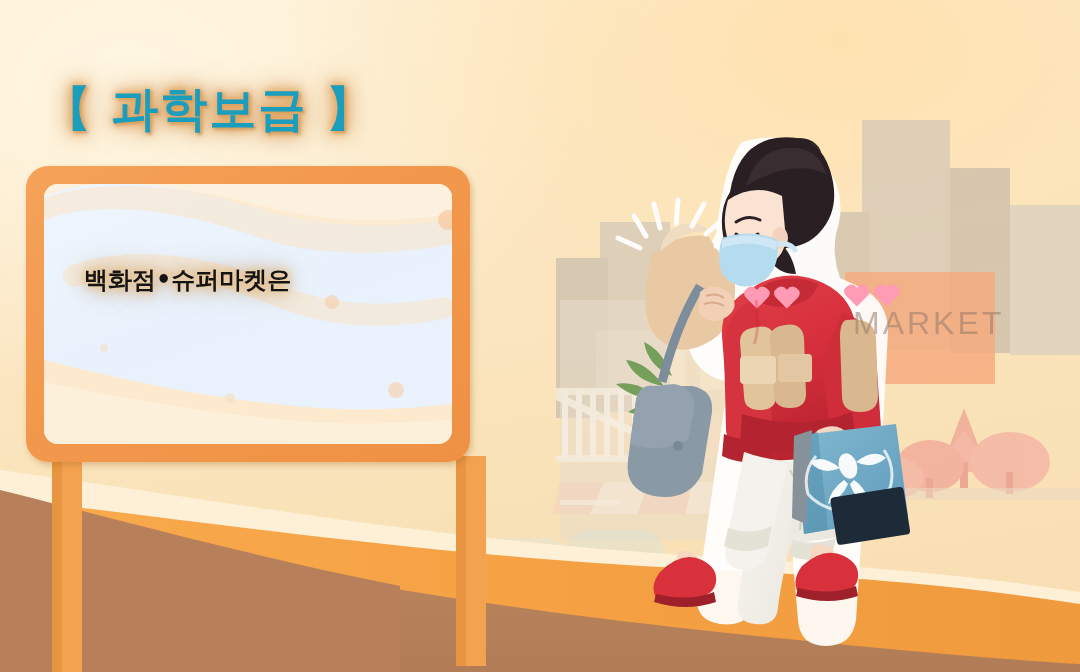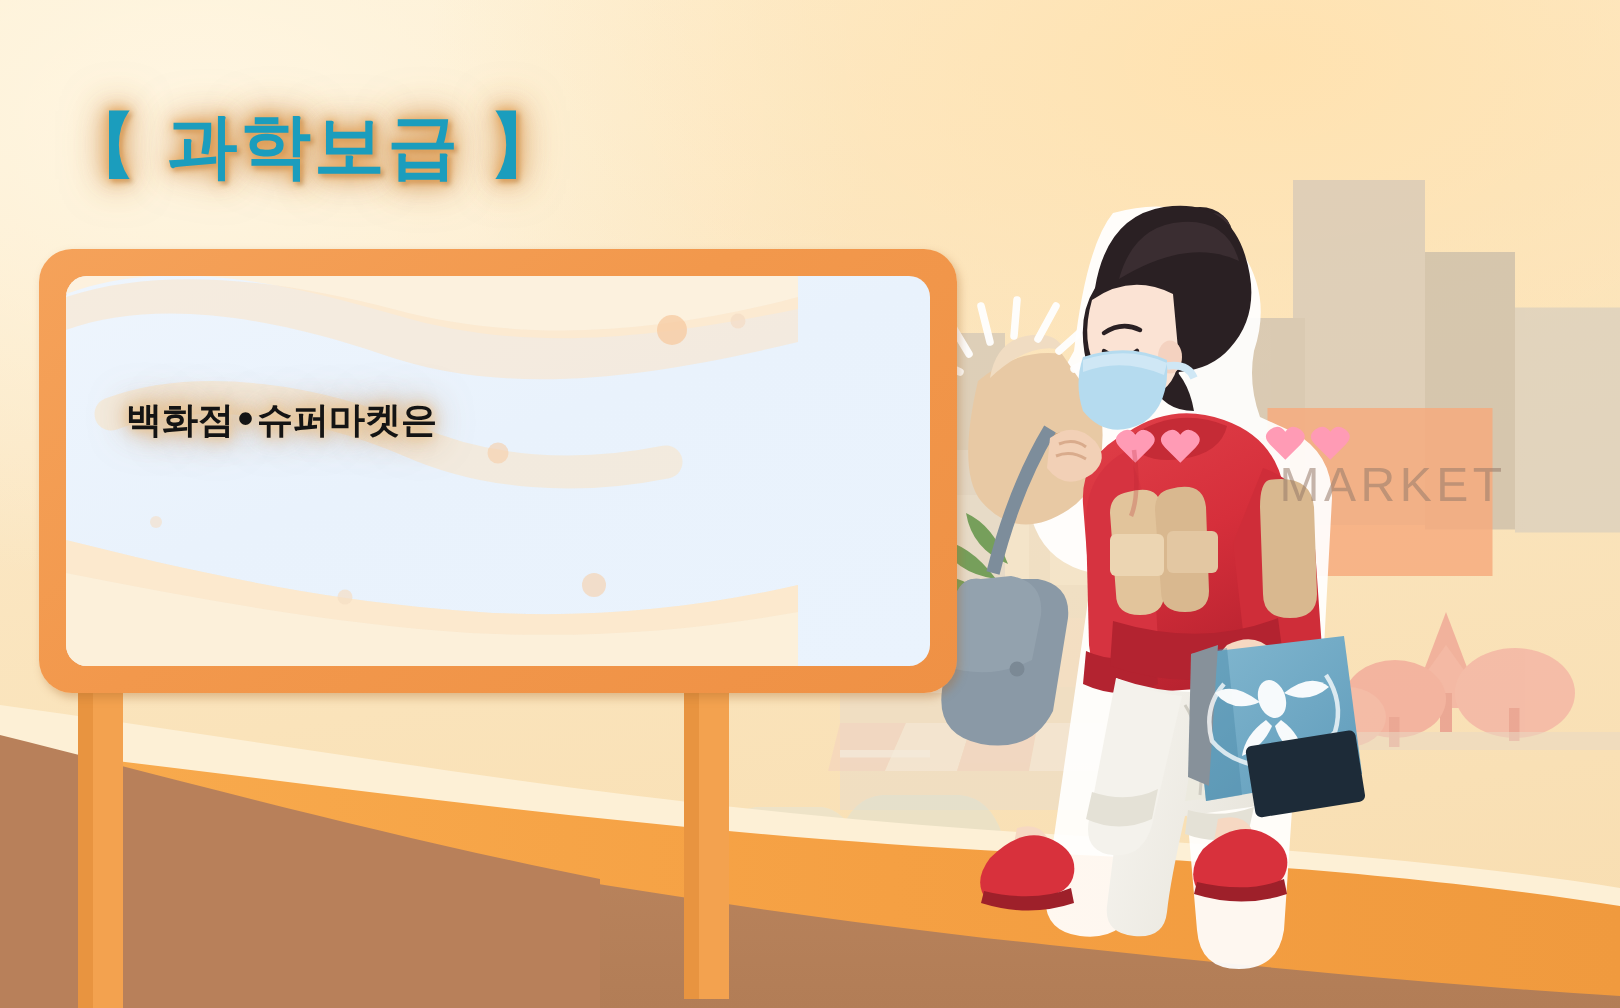--- a/index.html
+++ b/index.html
@@ -11,31 +11,31 @@
       radial-gradient(ellipse 900px 520px at 78% 6%, #ffe2b0 0%, rgba(255,226,176,0) 62%),
       radial-gradient(ellipse 700px 480px at 12% 12%, #fff6e2 0%, rgba(255,246,226,0) 65%),
       linear-gradient(170deg,#fdefd2 0%,#fbe7c4 35%,#fae3ba 60%,#f8ddb0 100%);
   }
 
   .lay{position:absolute;left:0;top:0;width:1080px;height:672px;}
   svg{display:block;}
 
   
   #title{
-    position:absolute;left:44px;top:66px;
+    position:absolute;left:44px;top:78px;
     font-family:"DejaVu Sans","Liberation Sans",sans-serif;
     font-size:47px;font-weight:bold;letter-spacing:2px;
     color:#1b9dbd;white-space:nowrap;
     text-shadow:
       0 0 6px #e9ab62, 0 0 12px #dd9c56, 0 0 20px rgba(200,130,60,.85),
       0 0 30px rgba(190,120,50,.55), 2px 2px 3px rgba(150,90,30,.5);
   }
 
   
-  #billboard{position:absolute;left:26px;top:166px;width:612px;height:296px;}
+  #billboard{position:absolute;left:26px;top:166px;width:444px;height:296px;}
   #bb-frame{
     position:absolute;inset:0;border-radius:22px;
     background:linear-gradient(145deg,#f5a25a 0%,#f2984c 45%,#ef9145 100%);
     box-shadow:2px 3px 6px rgba(170,105,45,.35);
   }
   #bb-panel{
     position:absolute;left:18px;top:18px;right:18px;bottom:18px;
     border-radius:14px;overflow:hidden;
     background:linear-gradient(160deg,#eef5fd 0%,#e9f2fc 45%,#eaf3fd 100%);
   }

